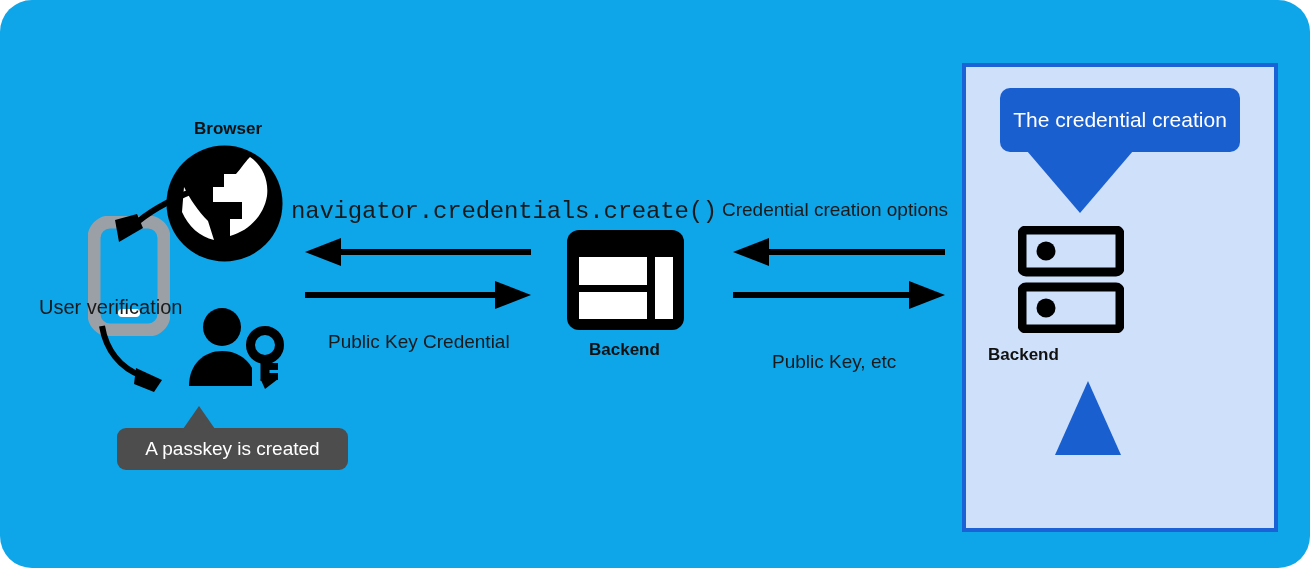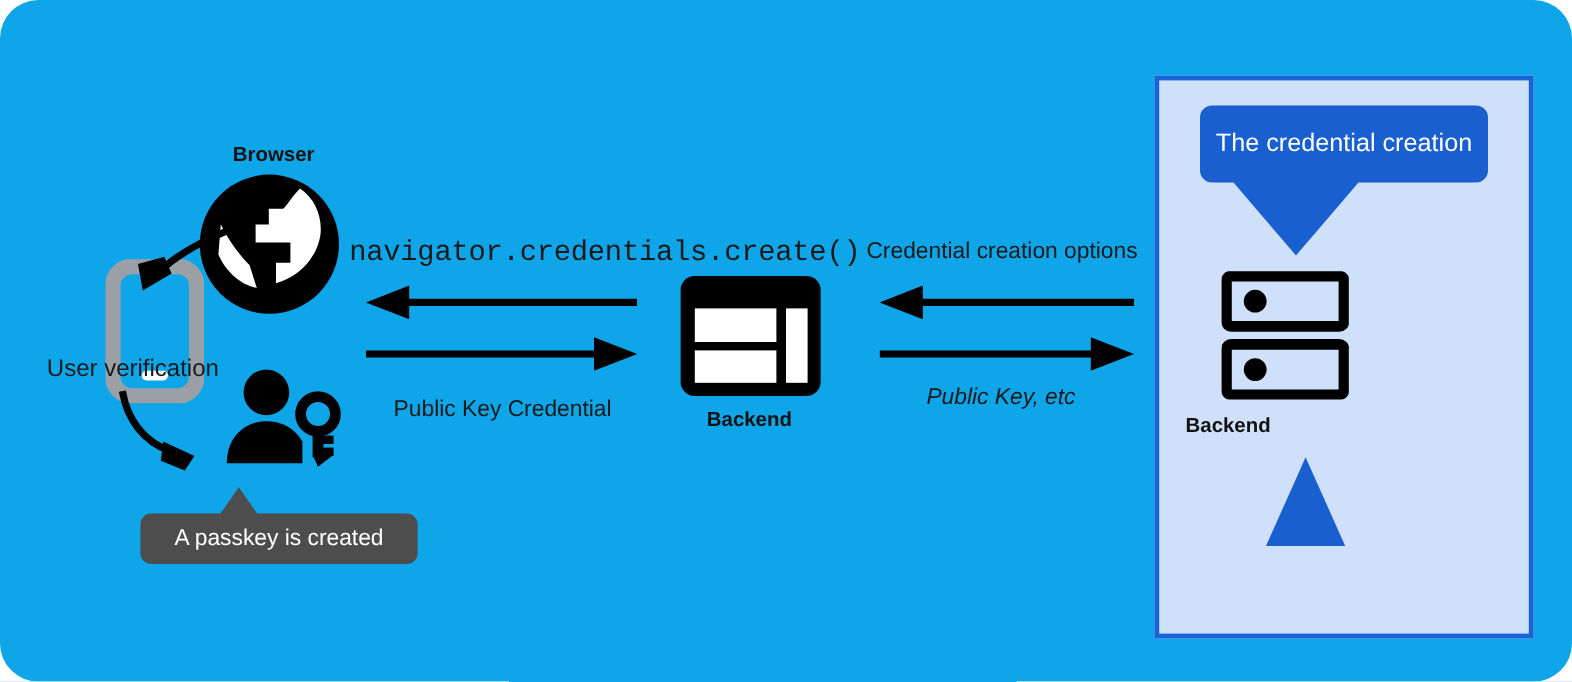--- a/index.html
+++ b/index.html
@@ -219,15 +219,15 @@
     </svg>
   </div>
 
   <div class="abs" style="left:733px; top:281px;">
     <svg class="icon-svg" width="212" height="28" viewBox="0 0 212 28">
       <line x1="0" y1="14" x2="182" y2="14" stroke="#000000" stroke-width="6"></line>
       <polygon points="212,14 176,0 176,28" fill="#000000"></polygon>
     </svg>
   </div>
 
-  <div class="abs label" style="left:772px; top:320px;font-style:italic;">Public Key, etc</div>
+  <div class="abs label" style="left:772px; top:350px;">Public Key, etc</div>
 
 </div>
 
 </body></html>

